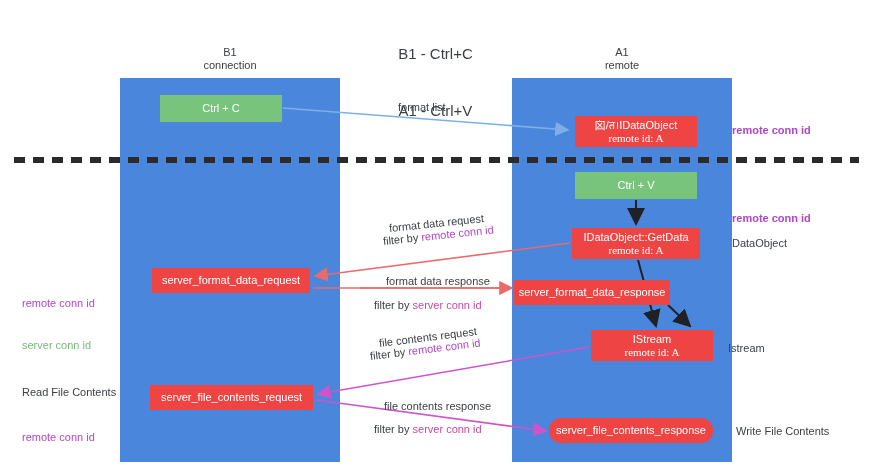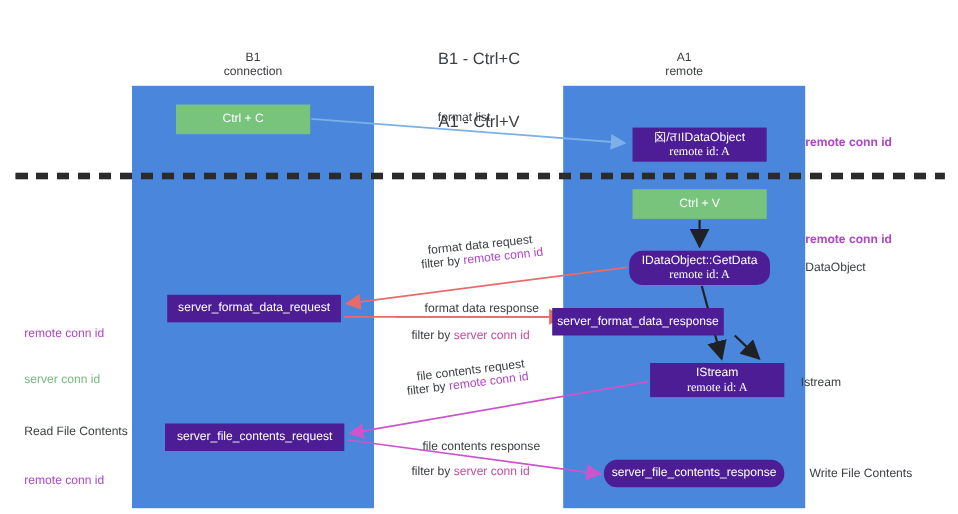--- a/index.html
+++ b/index.html
@@ -74,30 +74,30 @@
     align-items: center;
     justify-content: center;
     text-align: center;
     color: #ffffff;
     font-size: 11px;
     line-height: 13px;
     white-space: pre;
     padding: 2px 9px;
   }
   .node.green  { background: #78c47c; }
-  .node.orange { background: #4c1d95; }
+  .node.orange { background: #ef4444; }
   .node .l2 { font-size: 11px; font-family: Liberation Serif, serif; }
 
   
   #n-ctrlc      { left: 160px; top: 95px;  width: 122px; height: 27px; }
   #n-idataobj   { left: 575px; top: 116px; width: 122px; height: 31px; }
   #n-ctrlv      { left: 575px; top: 172px; width: 122px; height: 27px; }
-  #n-getdata    { left: 572px; top: 228px; width: 128px; height: 31px; border-radius: 12px; }
+  #n-getdata    { left: 572px; top: 228px; width: 128px; height: 31px; }
   #n-sfdreq     { left: 152px; top: 268px; width: 158px; height: 25px; }
-  #n-sfdresp    { left: 502px; top: 280px; width: 156px; height: 25px; }
+  #n-sfdresp    { left: 514px; top: 280px; width: 156px; height: 25px; }
   #n-istream    { left: 591px; top: 330px; width: 122px; height: 31px; }
   #n-sfcreq     { left: 150px; top: 385px; width: 163px; height: 25px; }
   #n-sfcresp    { left: 549px; top: 418px; width: 164px; height: 25px; border-radius: 12px; }
 
   
   .lbl {
     font-size: 11px;
     line-height: 14px;
     color: #3c4043;
     white-space: pre;

